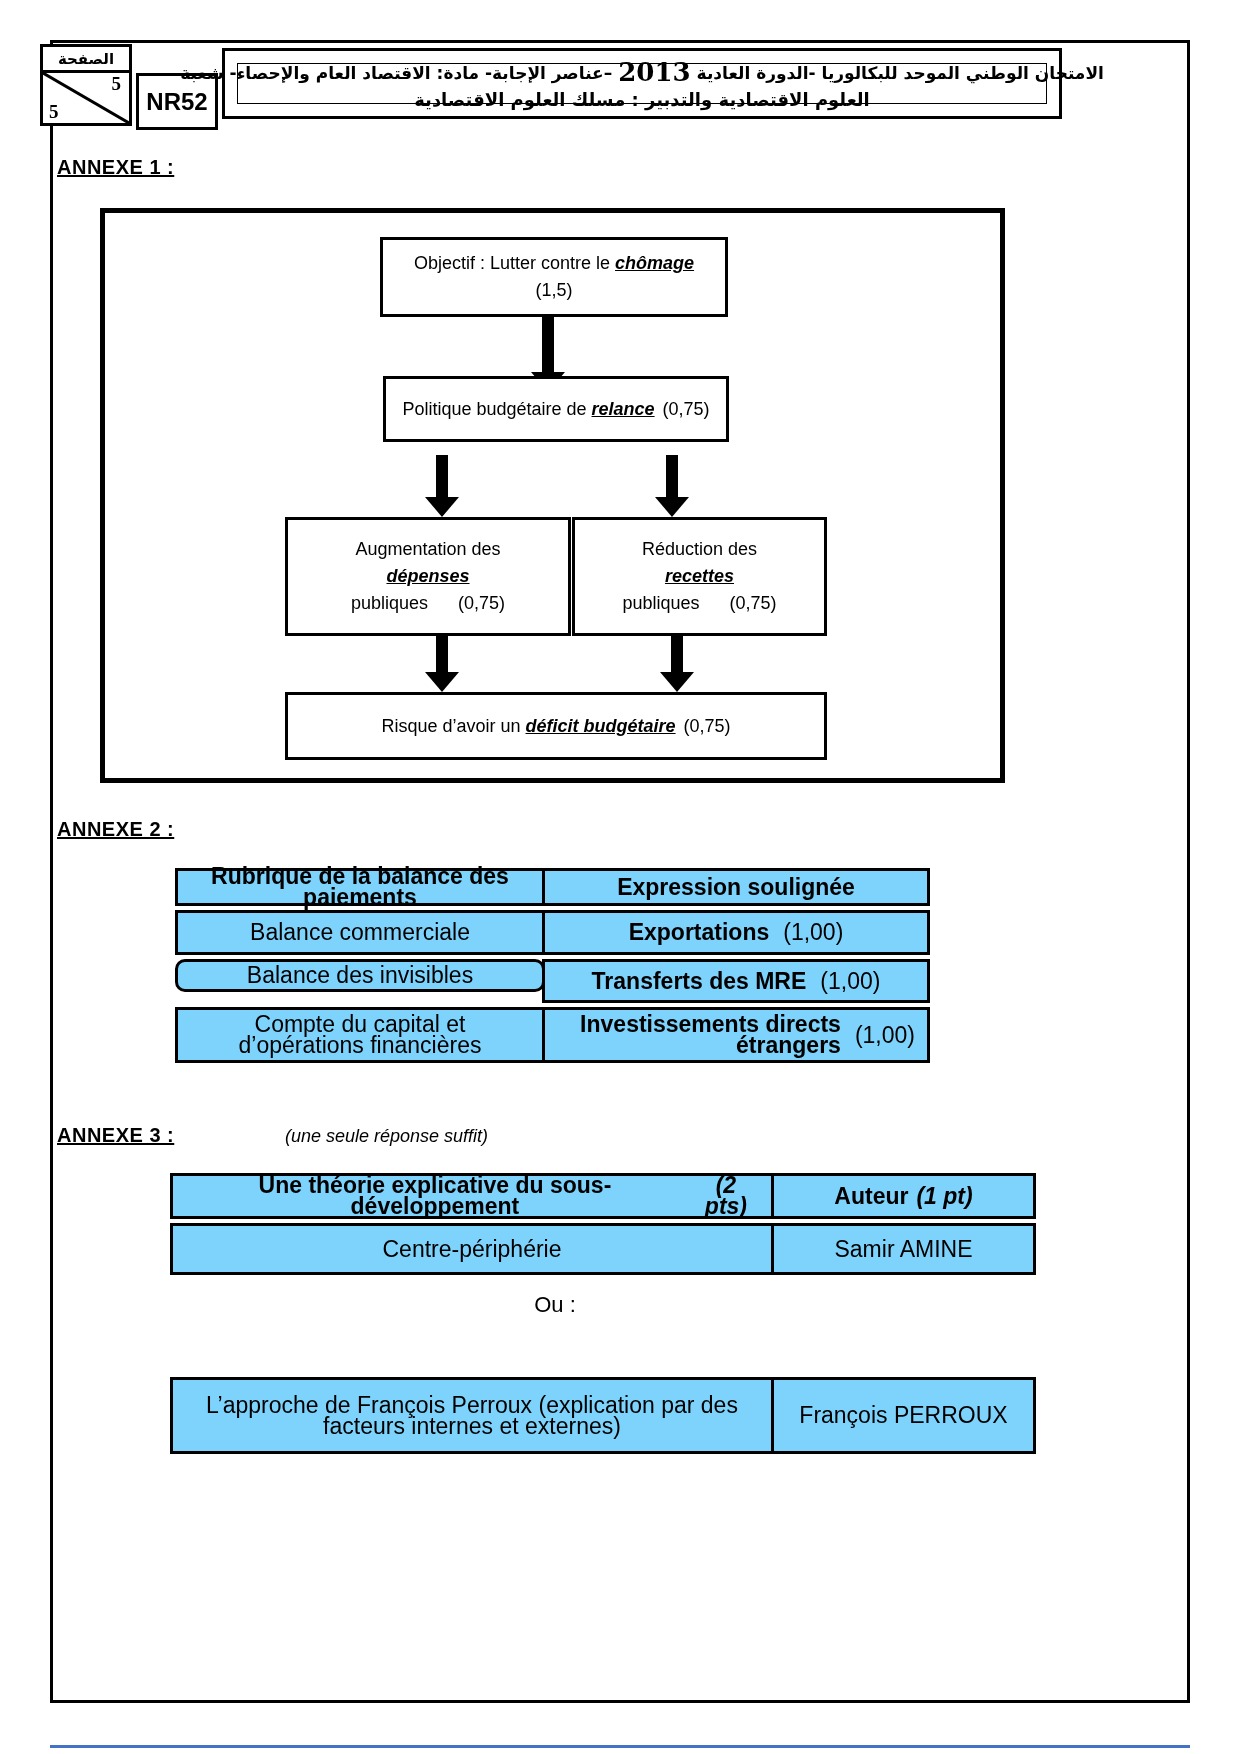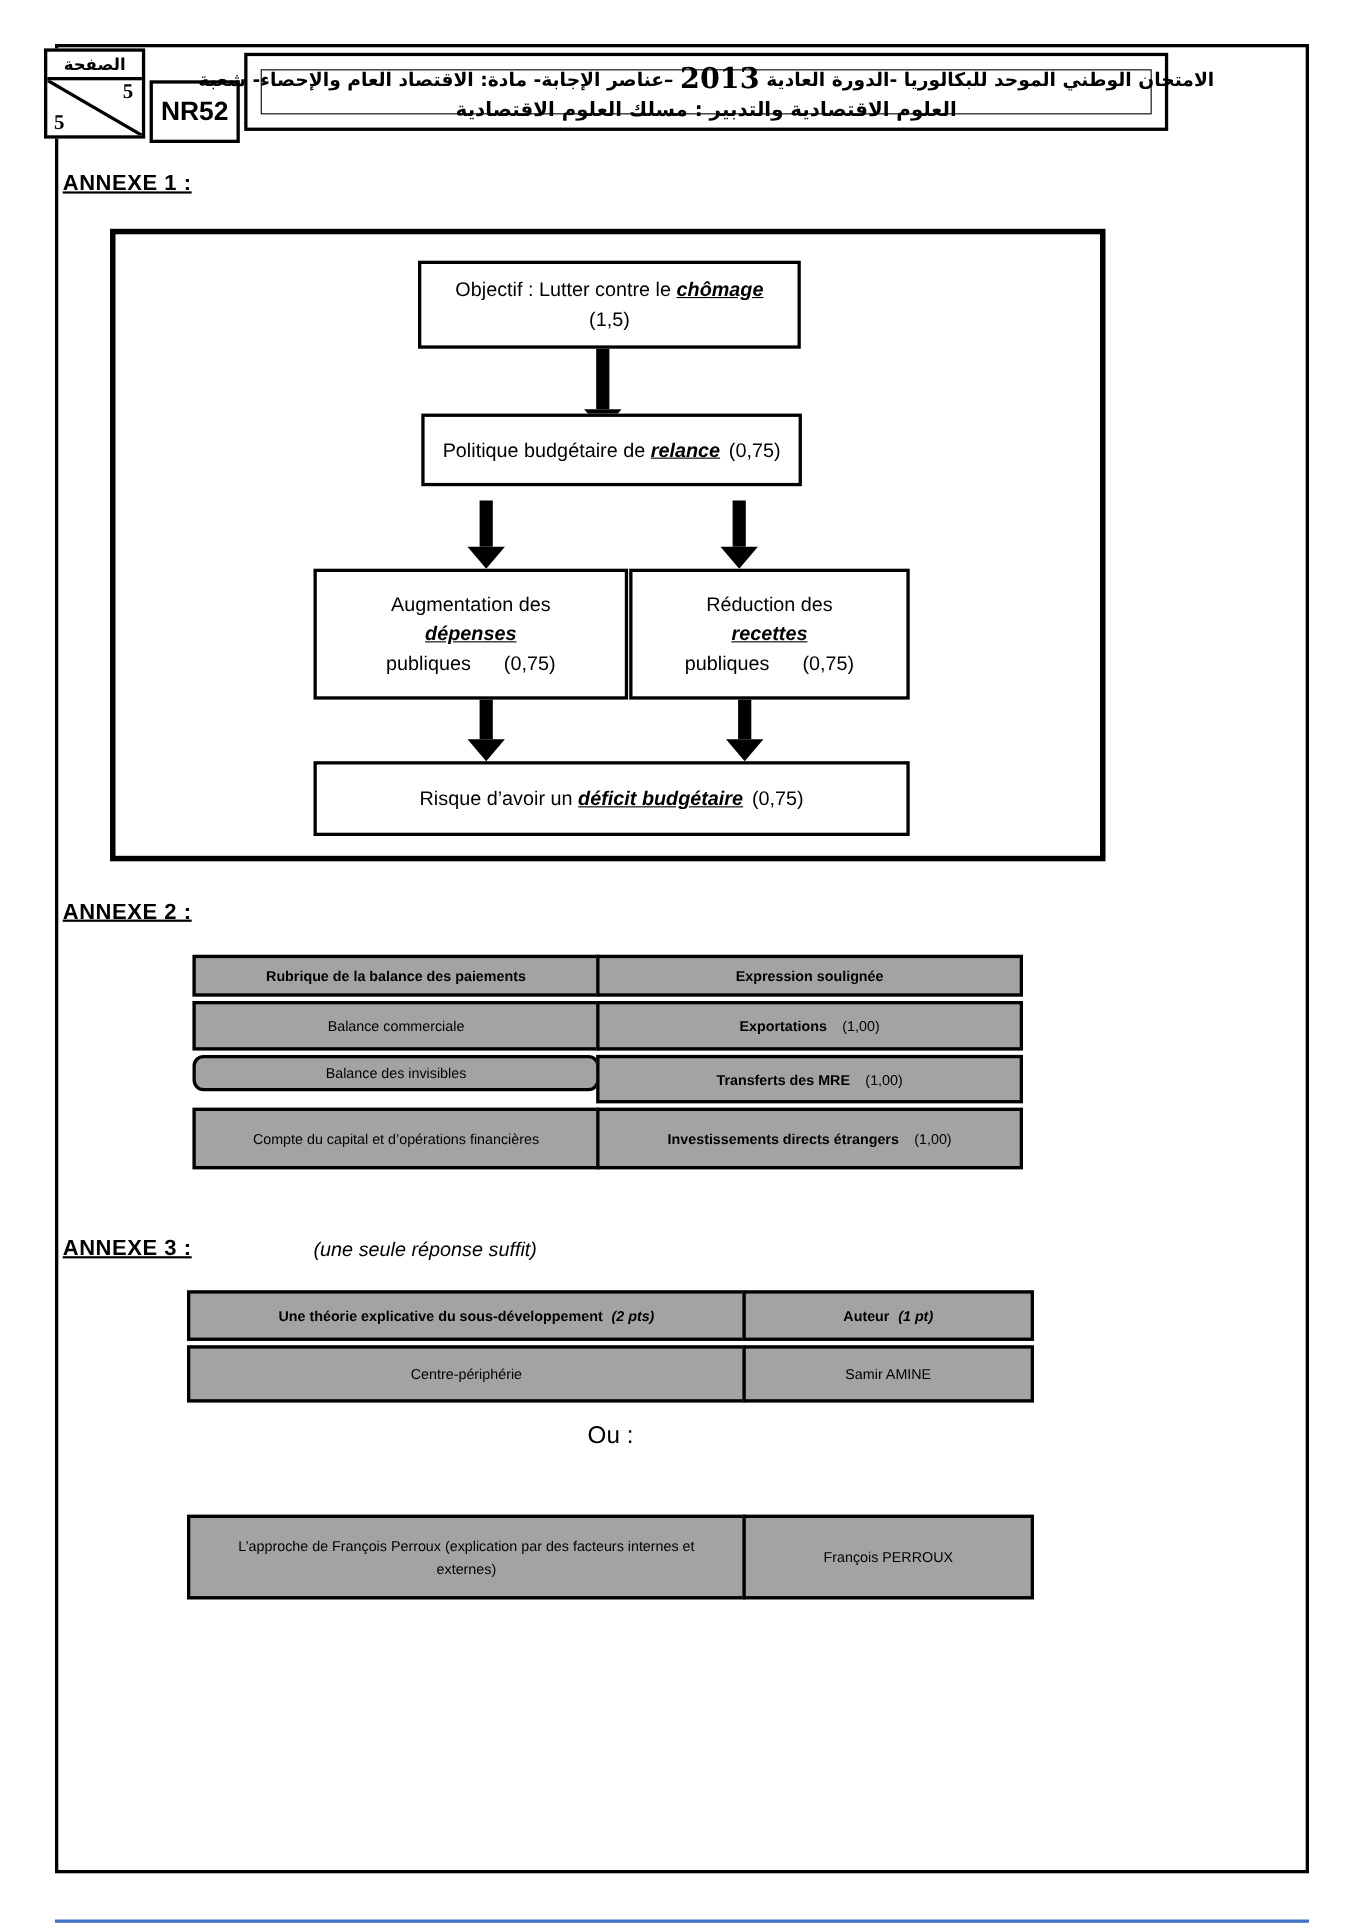--- a/index.html
+++ b/index.html
@@ -136,32 +136,32 @@
   .tbl {
     position: absolute;
     display: flex; flex-direction: column;
     gap: 4px;
   }
   .trow { display: flex; }
   .cell {
     border: 3px solid #000;
     display: flex; align-items: center; justify-content: center;
     text-align: center;
-    font-size: 13px;
+    font-size: 23px;
     line-height: 21px;
-    padding: 2px 23px;
-    background: #a3a3a3;
+    padding: 2px 12px;
+    background: #7dd3fc;
   }
   .bold { font-weight: bold; }
   .italic { font-style: italic; }
 
   .a2-c1 { width: 370px; }
-  .a2-c2 { width: 388px; margin-left: -3px; }
-
-  .a3-c1 { width: 508px; }
+  .a2-c2 { width: 388px; margin-left: -3px; text-align: right; }
+
+  .a3-c1 { width: 604px; }
   .a3-c2 { width: 265px; margin-left: -3px; }
 
   .or-label {
     position: absolute;
     left: 170px; top: 1292px;
     width: 770px;
     text-align: center;
     font-size: 22px;
   }
 

